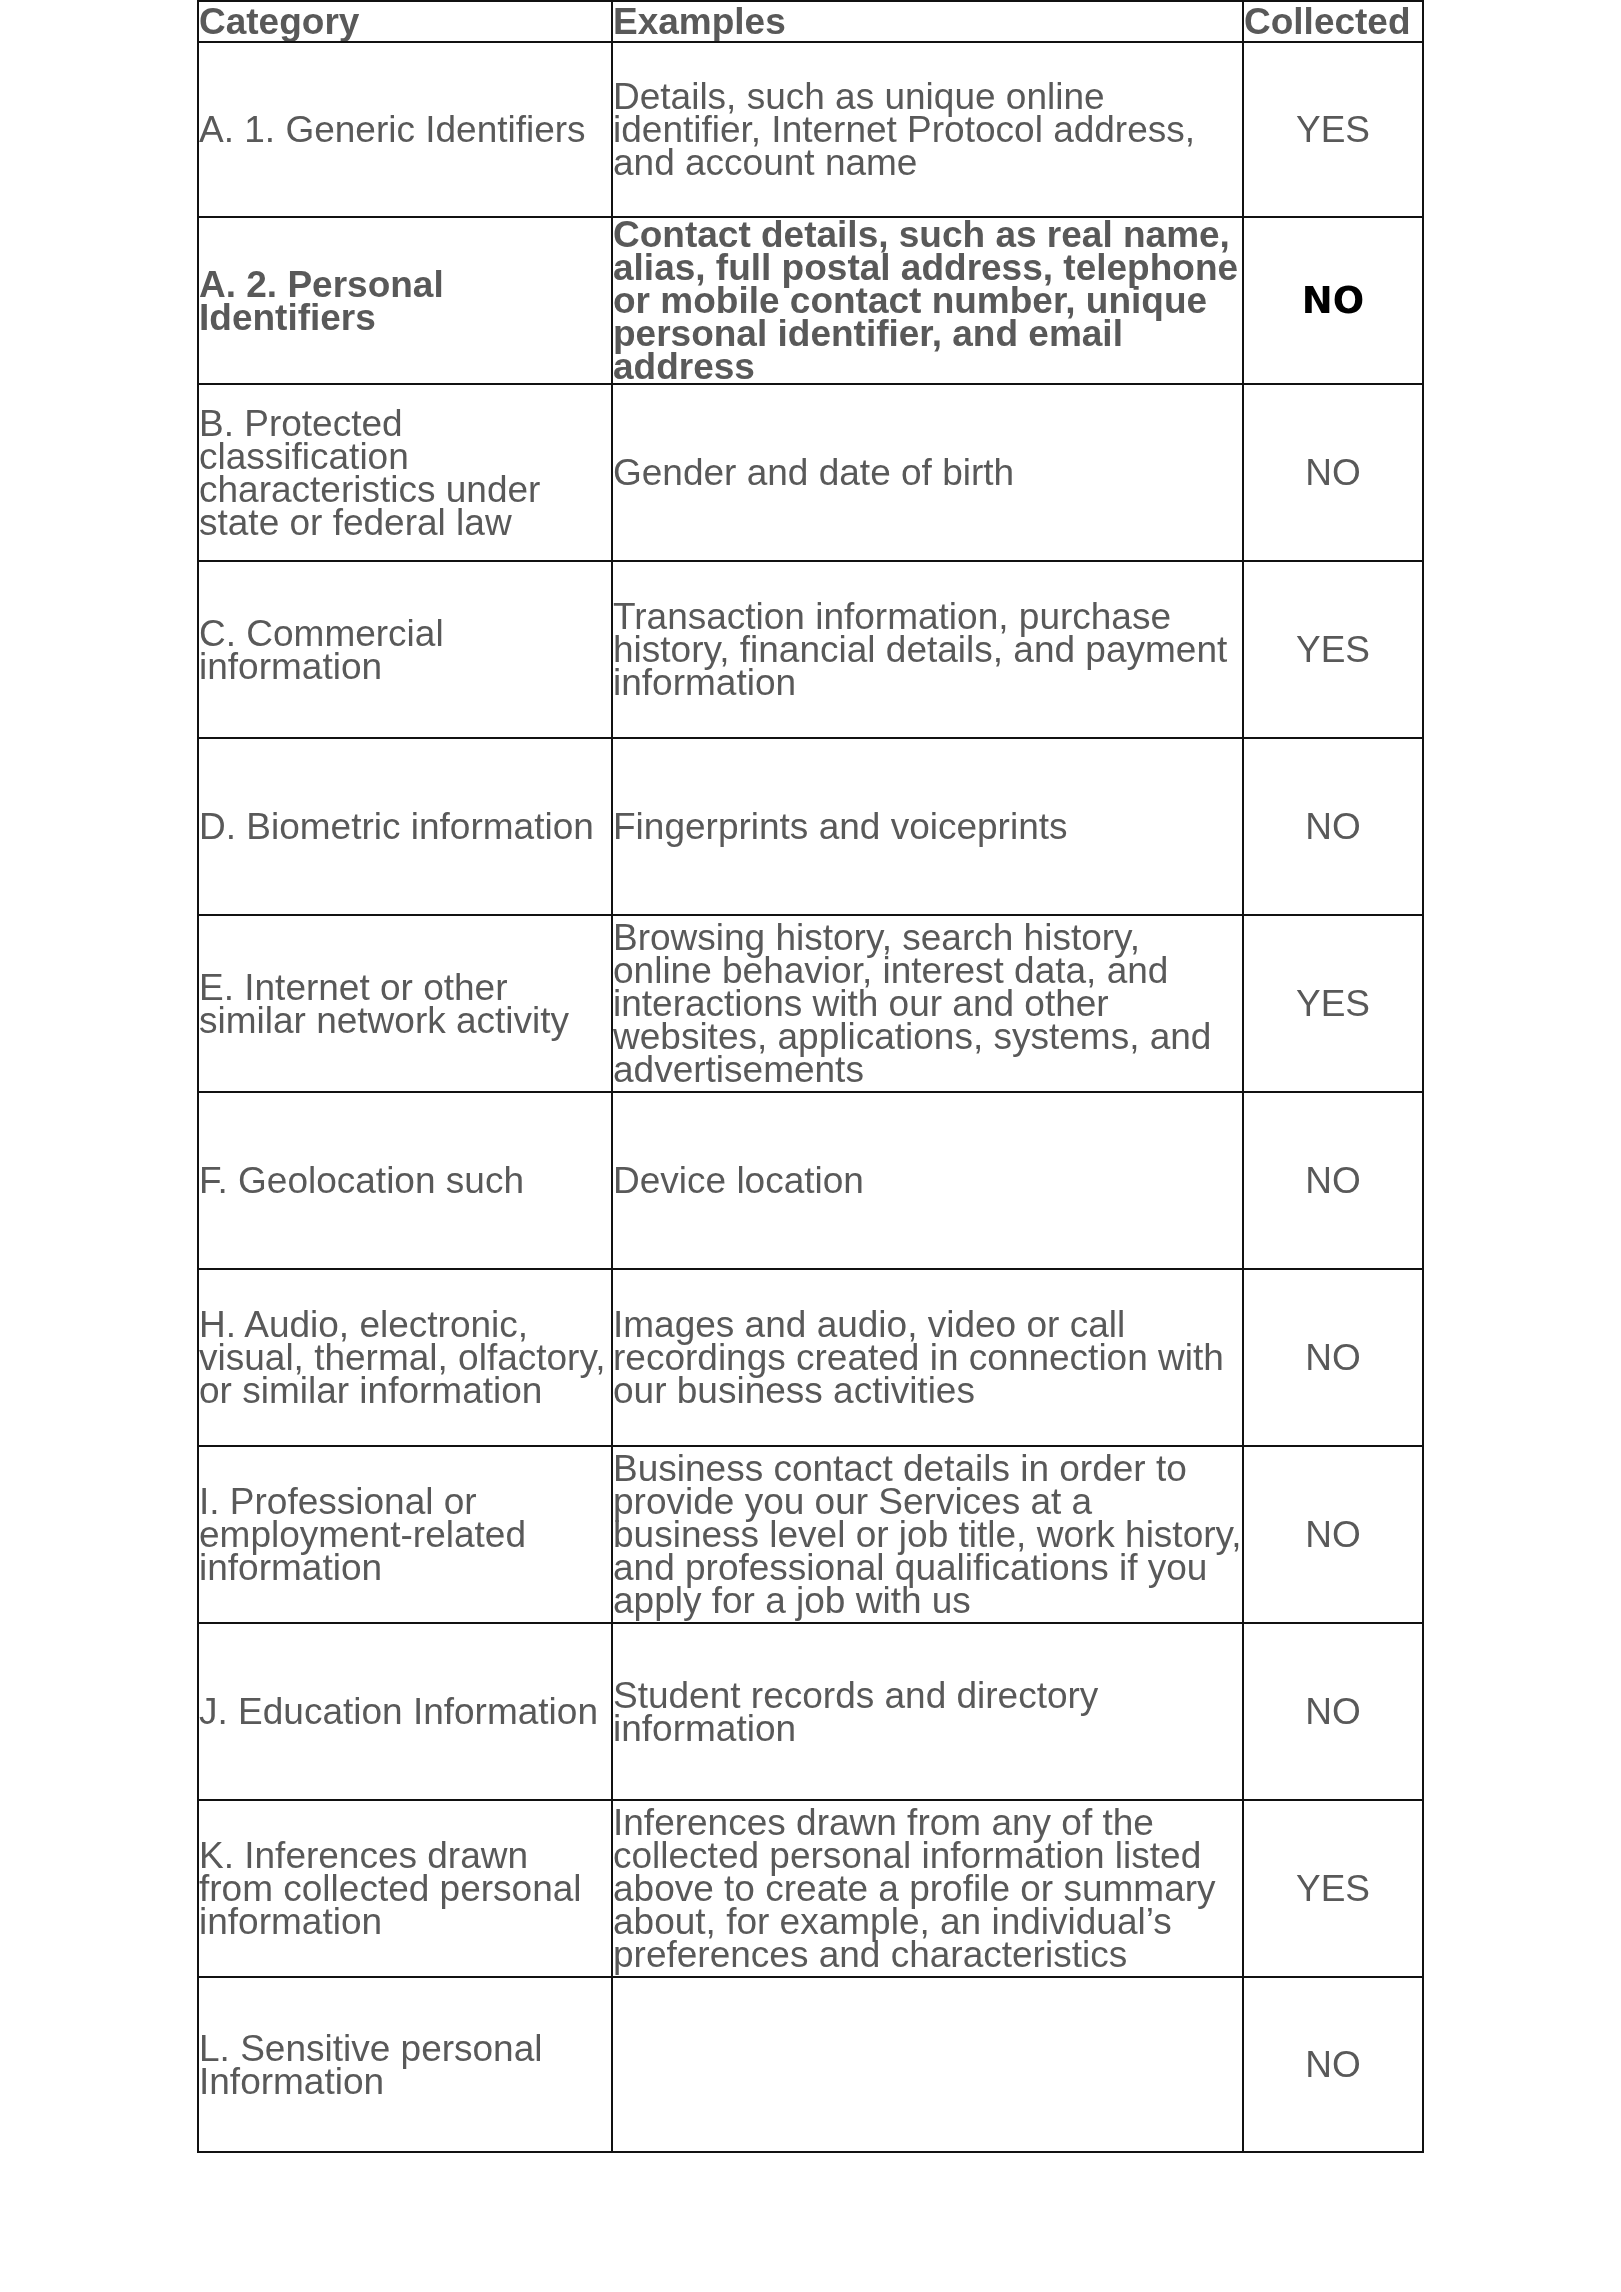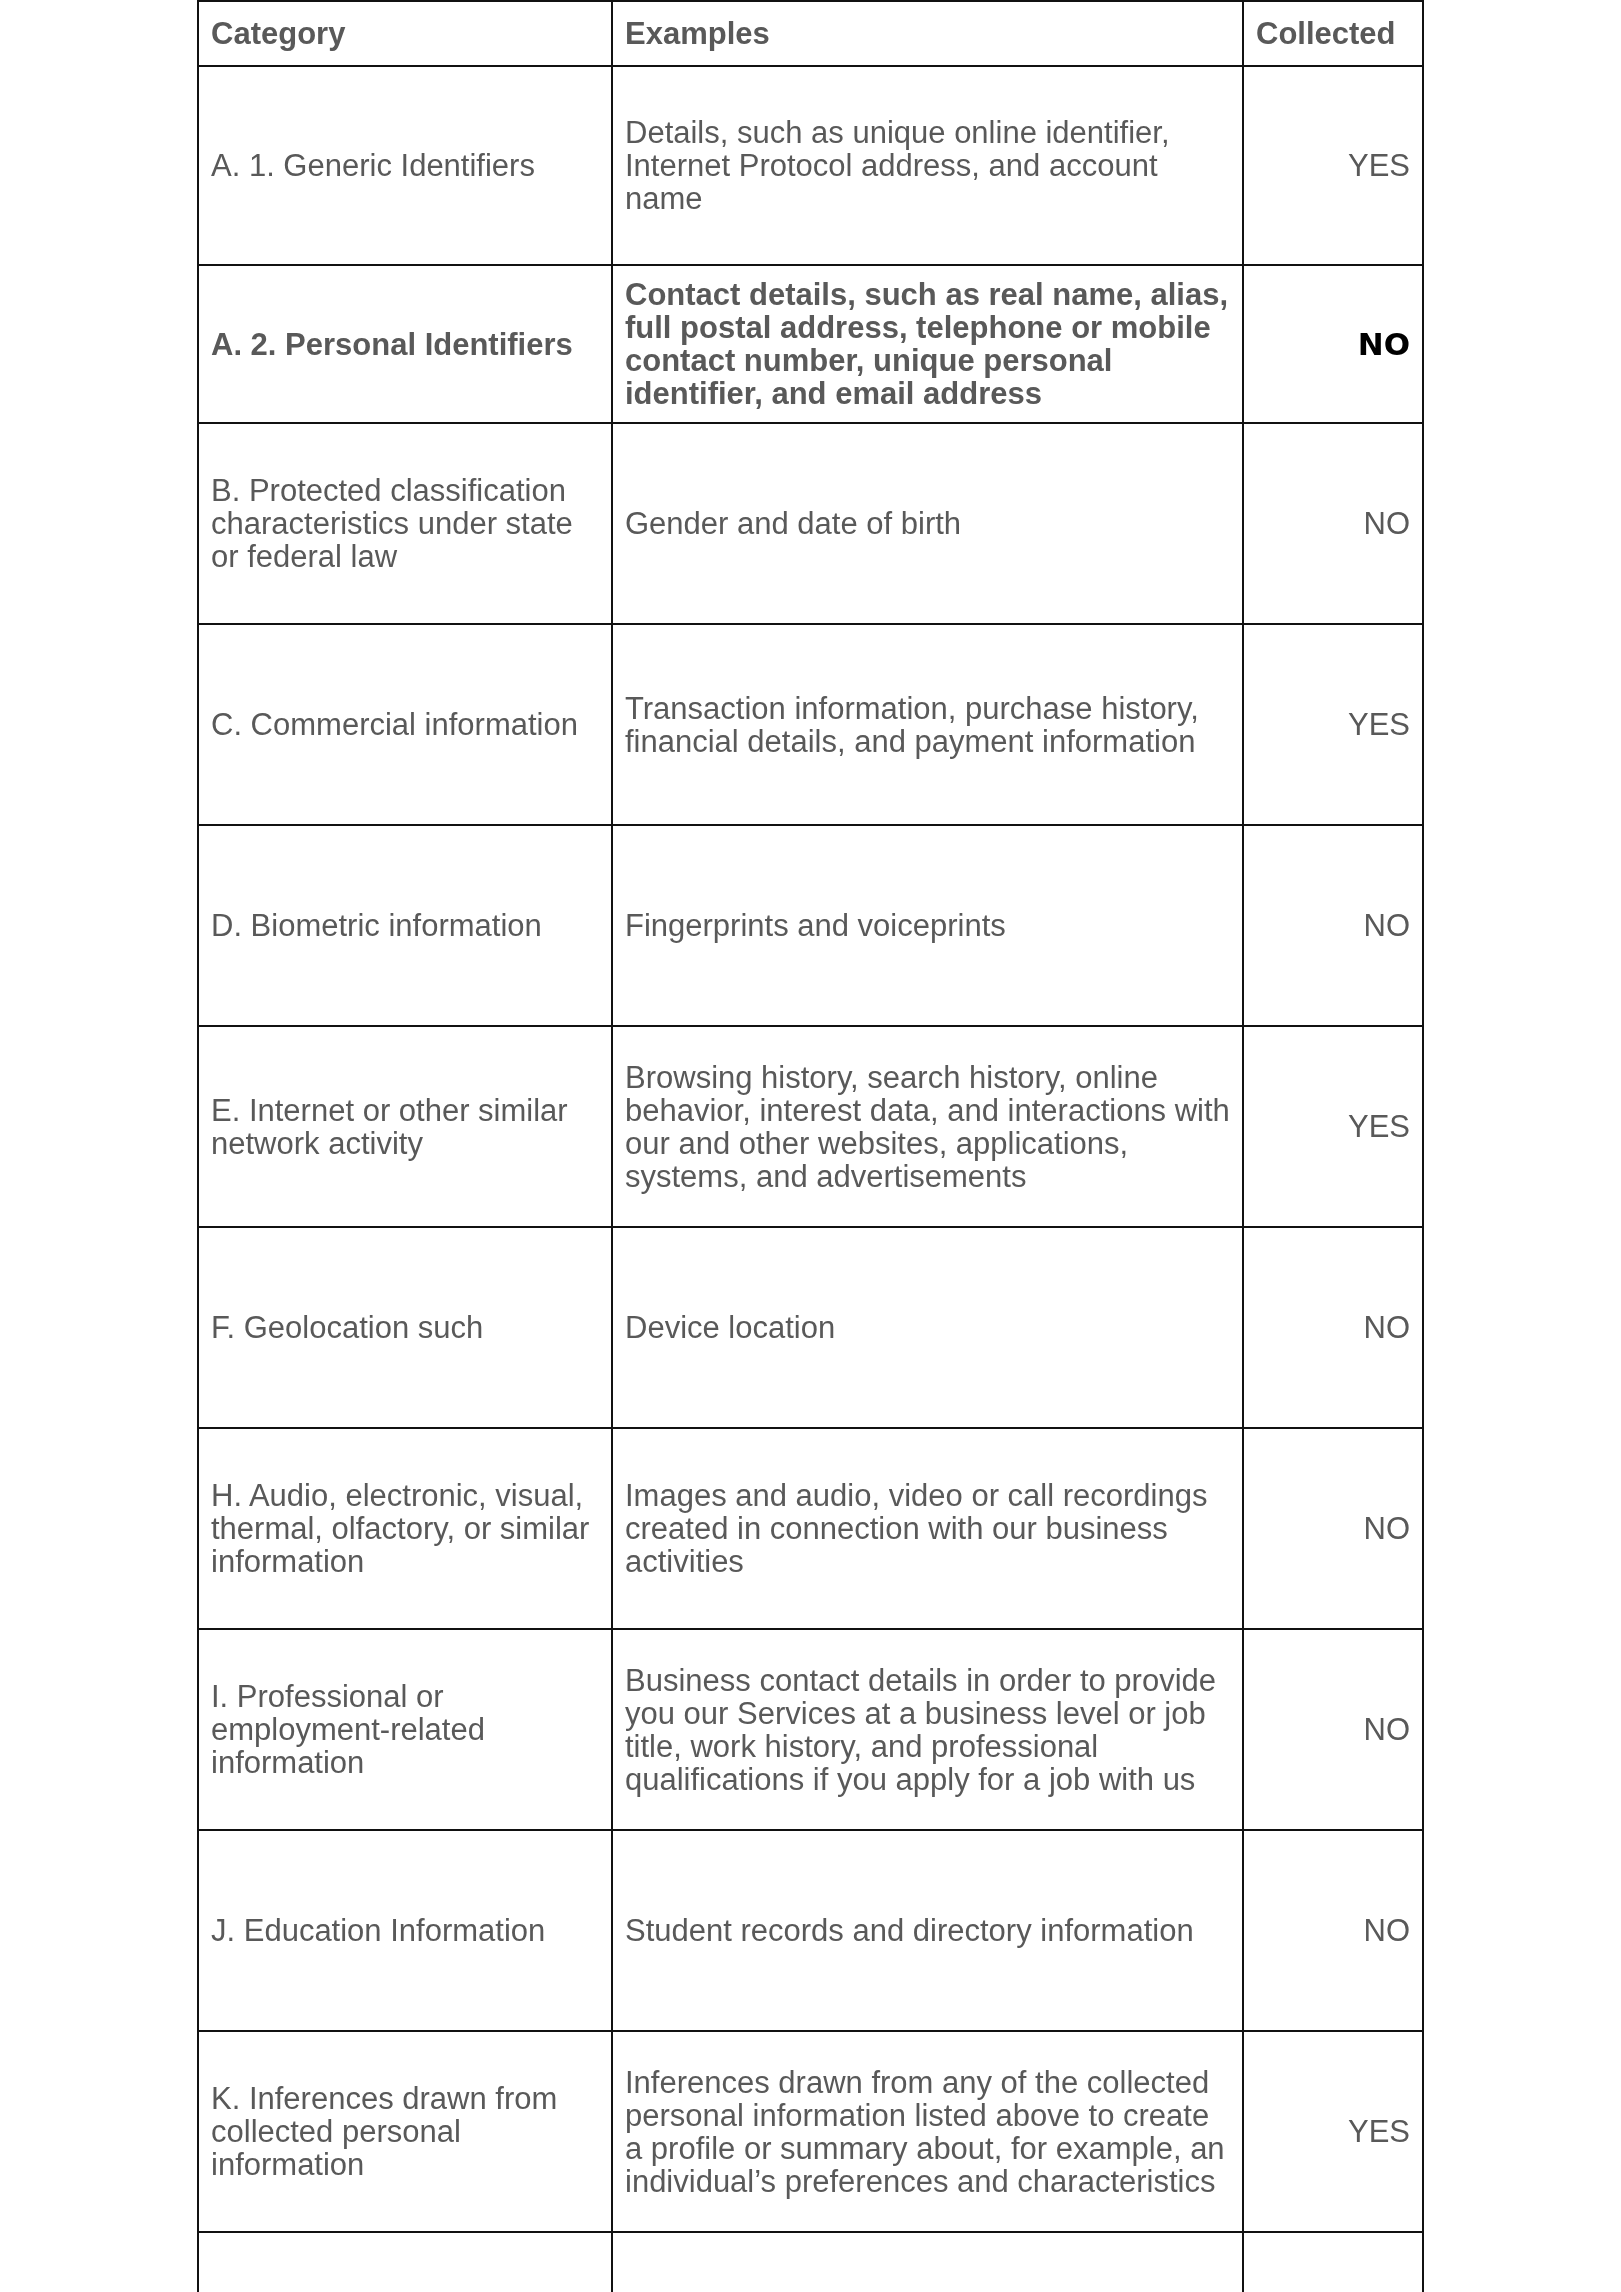--- a/index.html
+++ b/index.html
@@ -6,30 +6,30 @@
   body { width: 1621px; height: 2293px; position: relative; overflow: hidden; }
   .tbl {
     position: absolute; left: 197px; top: 0px;
     border-collapse: collapse; table-layout: fixed;
     width: 1225px;
     font-family: "Liberation Sans", sans-serif;
     color: #595959;
   }
   .tbl td, .tbl th {
     border: 2.9px solid #111111;
-    padding: 12px;
+    padding: 0;
     vertical-align: middle;
-    font-size: 31px;
+    font-size: 37px;
     line-height: 33px;
     font-weight: normal;
     text-align: left;
     overflow: hidden;
   }
   .tbl th { font-weight: bold; height: 38px; line-height: 39px; }
-  .tbl .c3 { text-align: right; }
+  .tbl .c3 { text-align: center; }
   .tbl th.c3 { text-align: left; }
   .tbl tr.row-std td { height: 175px; margin-top: 22px; }
   .tbl tr.row-a2 td { height: 128px; font-weight: bold; }
   .tbl tr.row-g td { height: 61px; }
   .tbl tr.row-a1 td { height: 173px; }
   .tbl tr.row-l td { height: 173px; border-radius: 32px; }
   .alt { color: #000000; font-family: "DejaVu Sans", sans-serif; font-size: 25.5px; }
   .alt-lg { color: #000000; font-family: "Liberation Sans", sans-serif; font-size: 29px; }
   col.c1w { width: 414px; }
   col.c2w { width: 631px; }

